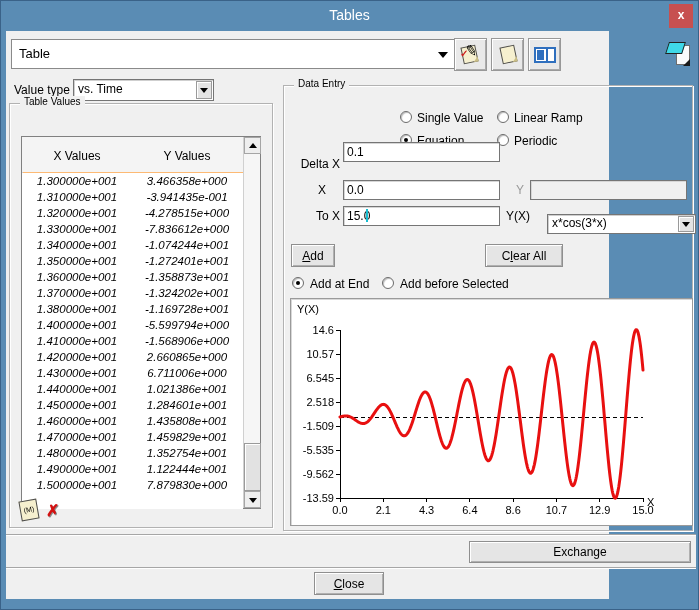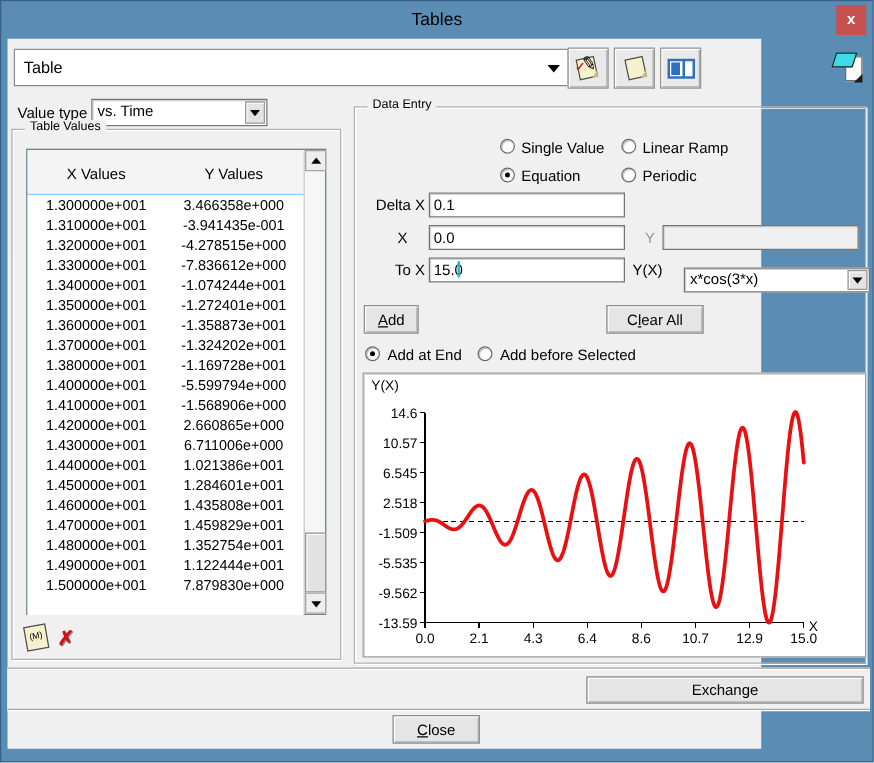--- a/index.html
+++ b/index.html
@@ -4,21 +4,21 @@
 <style>
   * { margin:0; padding:0; box-sizing:border-box; }
   html,body { background:#d7d7d7; }
   body { font-family:"Liberation Sans", sans-serif; font-size:12px; color:#000; }
 
   .window { position:relative; width:699px; height:610px; background:#5a8cb4;
             border:1px solid #3a6288; overflow:hidden; }
 
   .titlebar { position:absolute; left:0; top:0; width:100%; height:30px; }
   .title { position:absolute; left:0; top:0; width:100%; height:30px; line-height:28px;
-           text-align:center; font-size:14px; color:#000000; }
+           text-align:center; font-size:14px; color:#ffffff; }
   .close-btn { position:absolute; right:5px; top:3px; width:24px; height:24px; background:#c75050;
                color:#fff; text-align:center; line-height:22px; font-size:12px; font-weight:bold;
                cursor:pointer; }
 
   .body { position:absolute; left:5px; top:30px; width:603px; height:568px; background:#f0f0f0; }
 
   
   .btn { position:absolute; background:#e5e5e5; border:1px solid #8f8f8f;
          box-shadow: inset 1px 1px 0 #ffffff, inset -1px -1px 0 #b0b0b0;
          text-align:center; font-size:12px; cursor:pointer; }
@@ -69,25 +69,25 @@
   .winpanel .split { position:absolute; left:10px; top:-1px; width:2px; height:14px; background:#2f6fbe; }
   .stack-icon { position:absolute; width:26px; height:30px; cursor:pointer; }
   .stack-icon .page { position:absolute; right:2px; top:6px; width:14px; height:20px; background:#fbfbfb;
                       border:1px solid #6d6d6d; }
   .stack-icon .corner { position:absolute; right:2px; bottom:3px; width:0; height:0;
                         border-left:7px solid transparent; border-bottom:7px solid #1a1a1a; }
   .stack-icon .cover { position:absolute; left:1px; top:3px; width:17px; height:12px; background:#3fd9e8;
                        border:1px solid #222; transform:skewX(-18deg); }
 
   
-  .listview { position:absolute; left:11px; top:15px; width:240px; height:373px;
-              background:#7dd3fc; border:1px solid #808080; box-shadow: inset 1px 1px 0 #d0d0d0; }
+  .listview { position:absolute; left:11px; top:32px; width:240px; height:373px;
+              background:#fdba74; border:1px solid #808080; box-shadow: inset 1px 1px 0 #d0d0d0; }
   .lv-head { position:absolute; left:0; top:0; width:221px; height:35px; background:#f4f4f4; }
   .lv-head span { display:inline-block; width:110px; text-align:center; line-height:38px; font-size:12px; }
-  .lv-body { position:absolute; left:0; top:36px; width:221px; height:336px; background:#fff; overflow:hidden; }
+  .lv-body { position:absolute; left:0; top:36px; width:221px; height:336px; background:#fff; overflow:hidden;font-style:italic; }
   .lv-row { height:16px; line-height:16px; cursor:default; }
   .lv-cell { display:inline-block; width:110px; text-align:center; font-size:11.5px; }
   .vscroll { position:absolute; right:0; top:0; width:17px; height:371px; background:#f6f6f6;
              border-left:1px solid #d0d0d0; }
   .vs-btn { position:absolute; left:0; width:17px; height:17px; background:#eeeeee;
             border:1px solid #a5a5a5; cursor:pointer; }
   .vs-thumb { position:absolute; left:0; bottom:17px; width:17px; height:48px; background:#e2e2e2;
               border:1px solid #9a9a9a; box-shadow: inset 1px 1px 0 #fff; cursor:pointer; }
   .memo-icon { position:absolute; width:18px; height:20px; background:#f6f0cf; border:1px solid #4d4d4d;
                transform:rotate(-10deg); font-size:7px; text-align:center; line-height:18px; cursor:pointer; }
@@ -214,21 +214,21 @@
       <div class="radio" style="left:213px; top:25px;"></div>
       <span class="lbl" style="left:230px; top:25px;">Linear Ramp</span>
       <div class="radio" style="left:116px; top:48px;">
           <div class="dot"></div>
         </div>
       <span class="lbl" style="left:133px; top:48px;">Equation</span>
       <div class="radio" style="left:213px; top:48px;"></div>
       <span class="lbl" style="left:230px; top:48px;">Periodic</span>
 
       <span class="lbl" style="left:10px; top:71px; width:46px; text-align:right;">Delta X</span>
-      <input class="field" style="left: 59px; top: 68px; width: 157px; height: 20px;" value="0.1">
+      <input class="field" style="left: 59px; top: 56px; width: 157px; height: 20px;" value="0.1">
 
       <span class="lbl" style="left:10px; top:97px; width:32px; text-align:right;">X</span>
       <input class="field" style="left: 59px; top: 94px; width: 157px; height: 20px;" value="0.0">
       <span class="lbl" style="left:232px; top:97px; color:#9a9a9a;">Y</span>
       <input class="field disabled" style="left: 246px; top: 94px; width: 157px; height: 20px;" disabled="" value="">
 
       <span class="lbl" style="left:10px; top:123px; width:46px; text-align:right;">To X</span>
       <div style="position:absolute; left:59px; top:120px; width:157px; height:20px;">
         <input class="field" style="left: 0px; top: 0px; width: 157px; height: 20px;" value="15.0">
         <div class="caret"></div>

